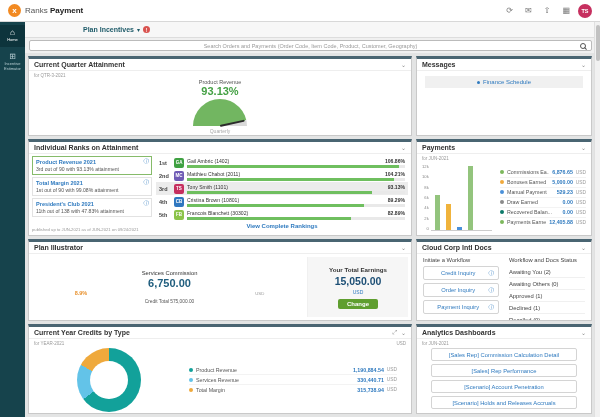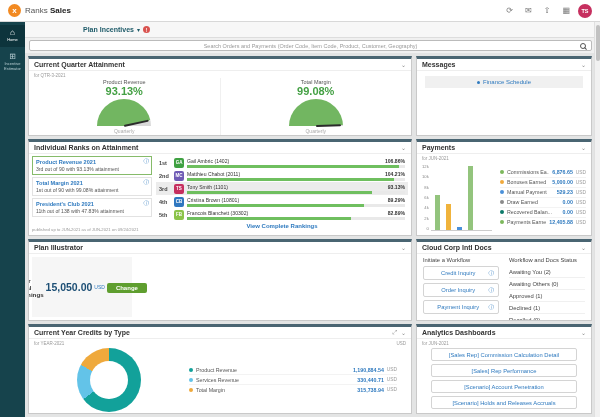--- a/index.html
+++ b/index.html
@@ -101,21 +101,21 @@
   .pi-body{flex:1;display:flex;padding:3px;min-height:0;}
   .pi-col{flex:1;display:flex;flex-direction:column;align-items:center;justify-content:center;gap:1px;border-right:1px solid #f0f0f0;padding:2px;}
   .pi-label{font-size:5.8px;color:#333;}
   .pi-amt-row{display:flex;align-items:baseline;gap:2px;}
   .pi-amount{font-size:11px;font-weight:bold;color:#205e7e;}
   .pi-unit{font-size:4.3px;color:#999;}
   .pi-sub{width:70%;display:flex;justify-content:space-between;align-items:center;}
   .pi-delta{color:#e8912d;font-size:5.5px;font-weight:bold;}
   .tealbar{width:70%;height:3px;background:#12a0a0;margin-top:3px;}
   .pi-credit{font-size:4.8px;color:#555;margin-top:2px;}
-  .earn-card{width:100px;background:#f6f6f6;display:flex;flex-direction:row;align-items:center;justify-content:center;gap:2px;flex:none;}
+  .earn-card{width:100px;background:#f6f6f6;display:flex;flex-direction:column;align-items:center;justify-content:center;gap:2px;flex:none;}
   .earn-label{font-weight:bold;font-size:6.2px;color:#333;}
   .earn-amount{font-size:10.5px;font-weight:bold;color:#1d4f75;}
   .earn-unit{color:#2f7abf;font-size:5px;}
   .change-btn{background:#5f9e2f;color:#fff;font-size:6px;font-weight:bold;padding:2px 9px;border-radius:2px;border:none;margin-top:2px;cursor:pointer;}
 
   
   .docs-body{flex:1;display:flex;padding:3px 6px;gap:10px;min-height:0;}
   .docs-col{flex:1;min-width:0;}
   .docs-h{font-size:5.8px;color:#444;margin-bottom:3px;}
   .wf-btn{border:1px solid #d4d4d4;border-radius:2px;display:flex;align-items:center;padding:2.5px 4px;margin-bottom:3px;cursor:pointer;}
@@ -141,21 +141,21 @@
   .scrollbar{position:absolute;right:0;top:22px;bottom:0;width:6px;background:#f1f1f1;border-left:1px solid #e0e0e0;}
   .thumb{position:absolute;top:3px;left:1px;width:4px;height:36px;background:#c1c1c1;border-radius:2px;}
 </style>
 </head>
 <body>
 
 <div class="screen">
 
   <div class="topbar">
     <span class="logo">x</span>
-    <span class="brand"><span>Ranks</span> <b>Sales</b></span>
+    <span class="brand"><span>Ranks</span> <b>Payment</b></span>
     <span class="spacer"></span>
     <span class="tb-icon">⟳</span>
     <span class="tb-icon">✉</span>
     <span class="tb-icon">⇧</span>
     <span class="tb-icon">▦</span>
     <span class="avatar">TS</span>
   </div>
 
   <div class="main">
 
@@ -197,28 +197,20 @@
             <div class="pperiod">for QTR-3-2021</div>
             <div class="att-body">
               <div class="att-cell">
                 <span class="g-label">Product Revenue</span>
                 <span class="g-value">93.13%</span>
                 <div class="gauge" style="background: conic-gradient(from 270deg at 50% 100%, rgb(114, 182, 97) 0deg, rgb(114, 182, 97) 167.634deg, rgb(217, 217, 217) 167.634deg, rgb(217, 217, 217) 180deg);">
                     <div class="needle" style="transform: rotate(167.634deg);"></div>
                   </div>
                 <span class="g-sub">Quarterly</span>
               </div>
-              <div class="att-cell">
-                <span class="g-label">Total Margin</span>
-                <span class="g-value">99.08%</span>
-                <div class="gauge" style="background: conic-gradient(from 270deg at 50% 100%, rgb(114, 182, 97) 0deg, rgb(114, 182, 97) 178.344deg, rgb(217, 217, 217) 178.344deg, rgb(217, 217, 217) 180deg);">
-                    <div class="needle" style="transform: rotate(178.344deg);"></div>
-                  </div>
-                <span class="g-sub">Quarterly</span>
-              </div>
             </div>
           </section>
 
           <section class="panel" style="height:97px">
             <header class="phead">
               <span class="ptitle">Individual Ranks on Attainment</span>
               <span class="pcaret">⌄</span>
             </header>
             <div class="ranks-body">
               <div class="plans">
@@ -309,20 +301,31 @@
               </div>
             </div>
           </section>
 
           <section class="panel" style="height:82px">
             <header class="phead">
               <span class="ptitle">Plan Illustrator</span>
               <span class="pcaret">⌄</span>
             </header>
             <div class="pi-body">
+              <div class="pi-col">
+                <span class="pi-label">Services Commission</span>
+                <div class="pi-amt-row">
+                    <span class="pi-amount">6,750.00</span>
+                  </div>
+                <div class="pi-sub">
+                  <span class="pi-delta">8.9%</span>
+                  <span class="pi-unit">USD</span>
+                </div>
+                <span class="pi-credit">Credit Total 575,000.00</span>
+              </div>
               <div class="earn-card">
                 <span class="earn-label">Your Total Earnings</span>
                 <span class="earn-amount">15,050.00</span>
                 <span class="earn-unit">USD</span>
                 <button class="change-btn">Change</button>
               </div>
             </div>
           </section>
 
           <section class="panel" style="flex:1">

